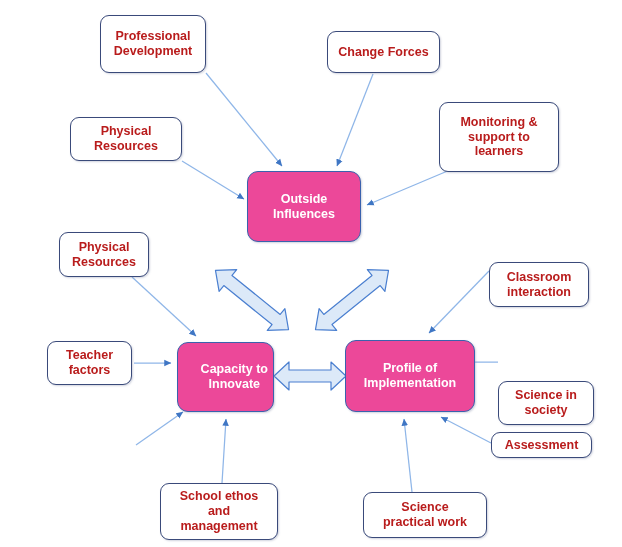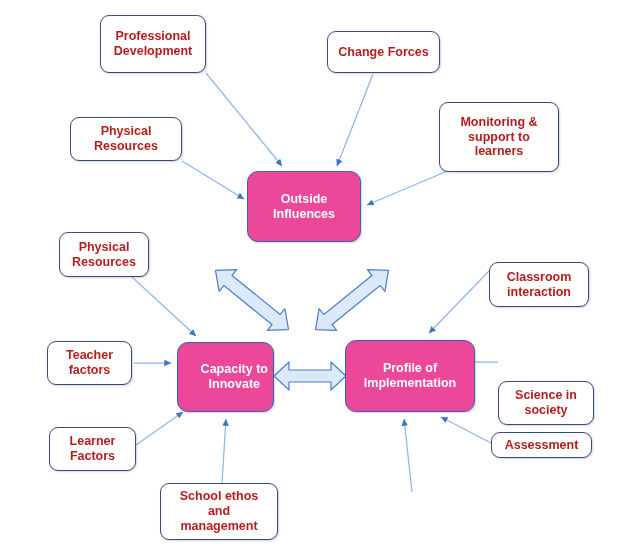--- a/index.html
+++ b/index.html
@@ -150,29 +150,29 @@
   <div class="node outer" style="left:47px; top:341px; width:85px; height:44px;">
     <span class="label">Teacher
 factors</span>
   </div>
 
   <div class="node outer" style="left:498px; top:341px; width:96px; height:44px;margin-top:40px;">
     <span class="label">Science in
 society</span>
   </div>
 
-  <div class="node outer" style="left:49px; top:427px; width:87px; height:44px;">
-    <span class="label">Learner
-Factors</span>
-  </div>
 
   <div class="node outer" style="left:491px; top:432px; width:101px; height:26px;">
     <span class="label">Assessment</span>
   </div>
 
   <div class="node outer" style="left:160px; top:483px; width:118px; height:57px;">
     <span class="label">School ethos
 and
 management</span>
   </div>
 
+  <div class="node outer" style="left:363px; top:492px; width:124px; height:46px;">
+    <span class="label">Science
+practical work</span>
+  </div>
 
 </div>
 
 </body></html>

